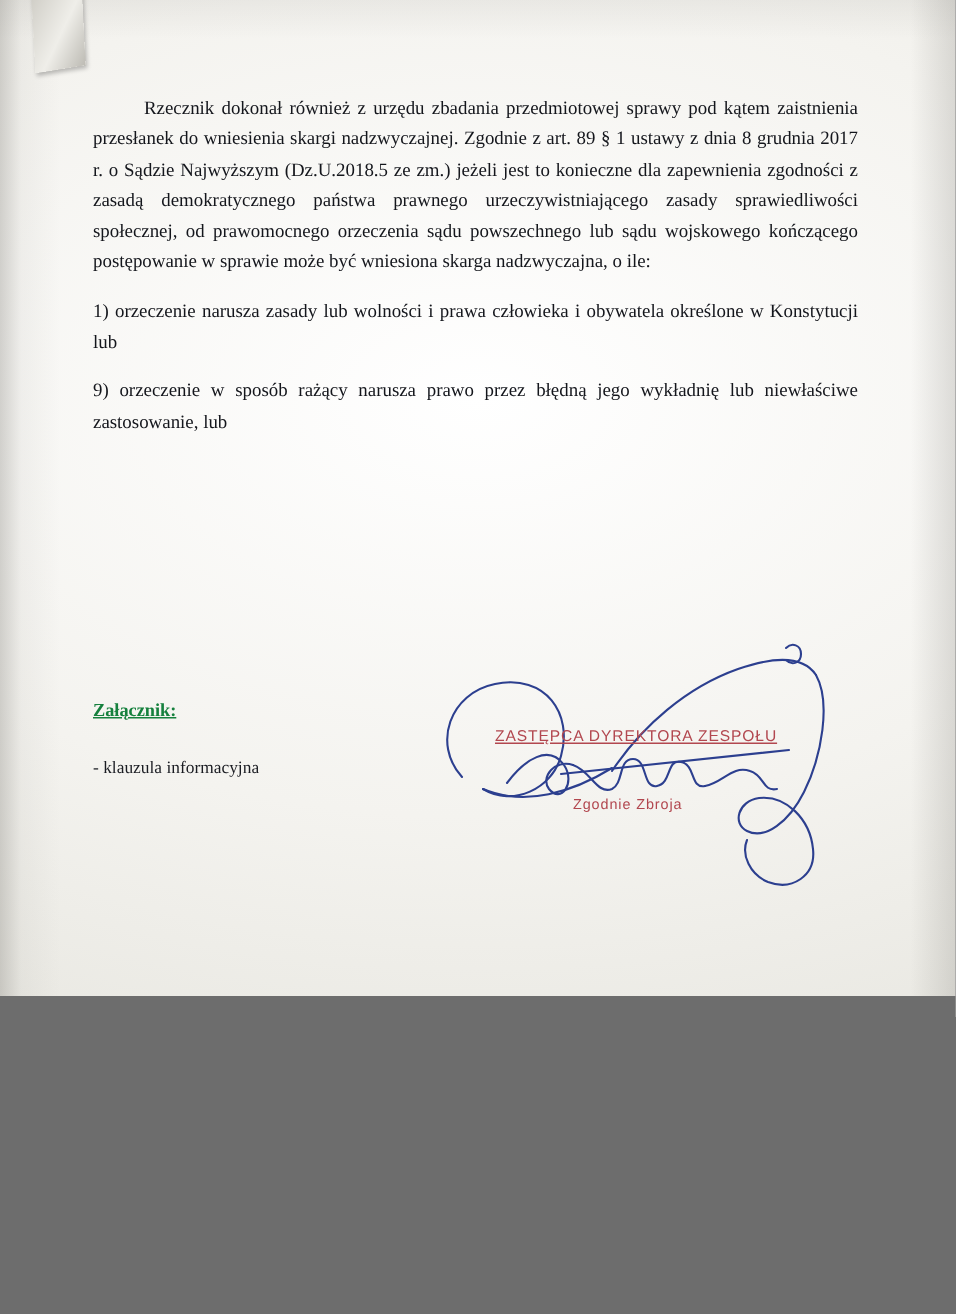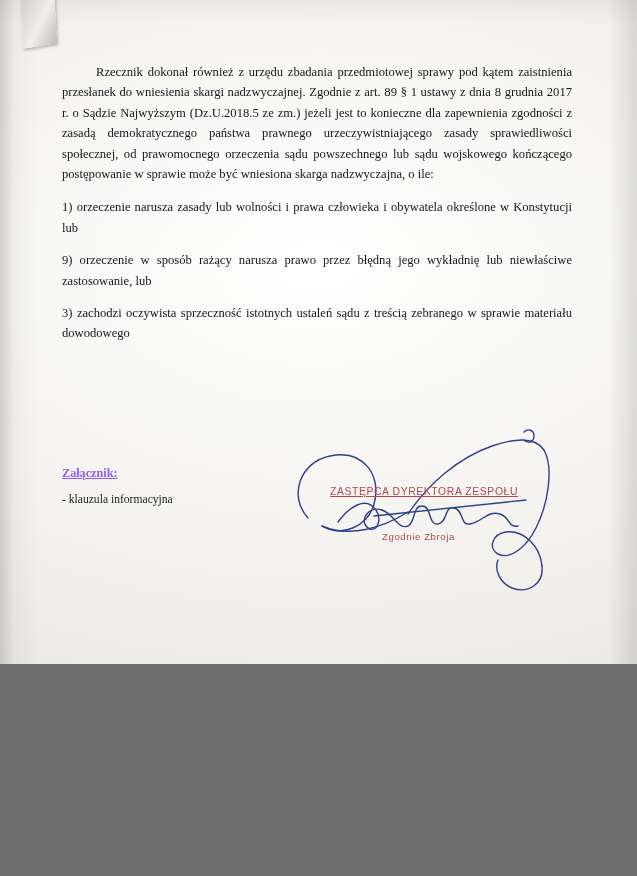--- a/index.html
+++ b/index.html
@@ -82,23 +82,23 @@
   .sig-block {
     position: absolute;
     left: 62px;
     top: 466px;
     width: 220px;
     z-index: 6;
   }
   .attach-title {
     font-size: 12.2px;
     font-weight: bold;
-    color: #8b5cf6;
+    color: #15803d;
     text-decoration: underline;
-    margin: 0 0 12px 0;
+    margin: 0 0 24px 0;
   }
   .attach-item {
     font-size: 11.6px;
     color: #1a1c22;
     margin: 0;
   }
 
   
   .signature-area {
     position: absolute;
@@ -147,21 +147,20 @@
 <body>
 
 <div class="page">
   <div class="fold-edge"></div>
   <div class="fold"></div>
 
   <div class="content">
     <p class="body-par first">Rzecznik dokonał również z urzędu zbadania przedmiotowej sprawy pod kątem zaistnienia przesłanek do wniesienia skargi nadzwyczajnej. Zgodnie z art. 89 § 1 ustawy z dnia 8 grudnia 2017 r. o Sądzie Najwyższym (Dz.U.2018.5 ze zm.) jeżeli jest to konieczne dla zapewnienia zgodności z zasadą demokratycznego państwa prawnego urzeczywistniającego zasady sprawiedliwości społecznej, od prawomocnego orzeczenia sądu powszechnego lub sądu wojskowego kończącego postępowanie w sprawie może być wniesiona skarga nadzwyczajna, o ile:</p>
     <p class="body-par tight">1) orzeczenie narusza zasady lub wolności i prawa człowieka i obywatela określone w Konstytucji lub</p>
     <p class="body-par tight">9) orzeczenie w sposób rażący narusza prawo przez błędną jego wykładnię lub niewłaściwe zastosowanie, lub</p>
-    <p class="body-par tight">3) zachodzi oczywista sprzeczność istotnych ustaleń sądu z treścią zebranego w sprawie materiału dowodowego</p>
   </div>
 
   <div class="sig-block">
     <p class="attach-title">Załącznik:</p>
     <p class="attach-item">- klauzula informacyjna</p>
   </div>
 
   <div class="signature-area">
     <svg class="ink" width="320" height="190" viewBox="0 0 320 190">
       <g fill="none" stroke="#2c3f8f" stroke-width="1.4" stroke-linecap="round">

